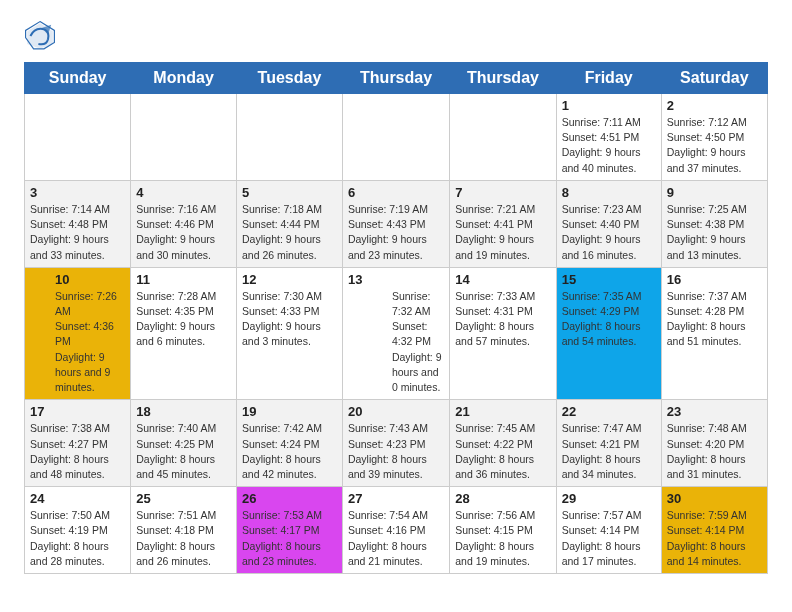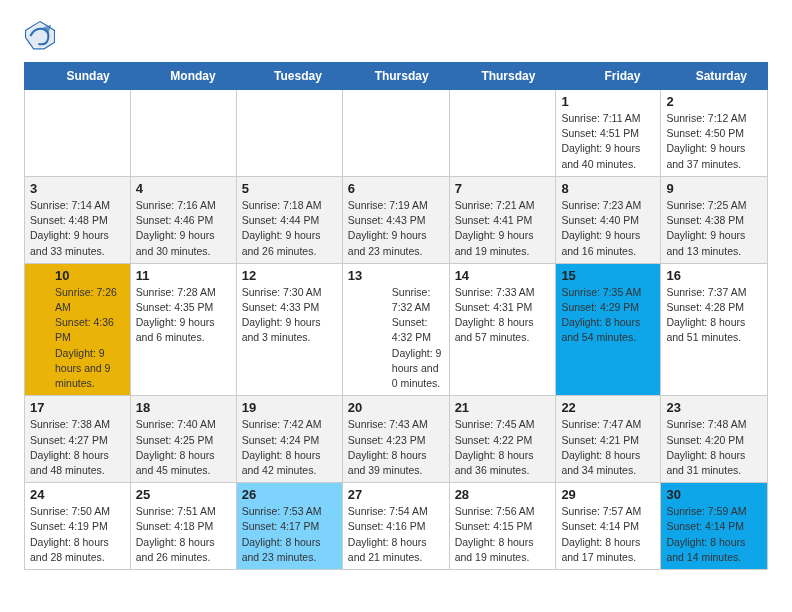--- a/index.html
+++ b/index.html
@@ -57,23 +57,23 @@
       color: #444;
     }
     .calendar {
       width: 100%;
       border-collapse: collapse;
       font-size: 11px;
     }
     .calendar th {
       background: #2e6db4;
       color: #fff;
-      padding: 6px 20px;
-      text-align: right;
-      font-size: 12px;
+      padding: 6px 4px;
+      text-align: center;
+      font-size: 16px;
       font-weight: bold;
       border: 1px solid #2e6db4;
     }
     .calendar td {
       border: 1px solid #ccc;
       vertical-align: top;
       padding: 4px 5px;
       width: 108px;
       min-height: 80px;
       background: #fff;
@@ -295,21 +295,21 @@
             <div class="day-info" style="white-space: pre-line;">Sunrise: 7:50 AM
 Sunset: 4:19 PM
 Daylight: 8 hours and 28 minutes.</div>
           </td>
           <td style="background: rgb(255, 255, 255);">
             <span class="day-num">25</span>
             <div class="day-info" style="white-space: pre-line;">Sunrise: 7:51 AM
 Sunset: 4:18 PM
 Daylight: 8 hours and 26 minutes.</div>
           </td>
-          <td style="background: #7dd3fc; margin-left: 14px;">
+          <td style="background: #d946ef; margin-left: 14px;">
             <span class="day-num">26</span>
             <div class="day-info" style="white-space: pre-line;">Sunrise: 7:53 AM
 Sunset: 4:17 PM
 Daylight: 8 hours and 23 minutes.</div>
           </td>
           <td style="background: rgb(255, 255, 255);">
             <span class="day-num">27</span>
             <div class="day-info" style="white-space: pre-line;">Sunrise: 7:54 AM
 Sunset: 4:16 PM
 Daylight: 8 hours and 21 minutes.</div>
@@ -319,21 +319,21 @@
             <div class="day-info" style="white-space: pre-line;">Sunrise: 7:56 AM
 Sunset: 4:15 PM
 Daylight: 8 hours and 19 minutes.</div>
           </td>
           <td style="background: rgb(255, 255, 255);">
             <span class="day-num">29</span>
             <div class="day-info" style="white-space: pre-line;">Sunrise: 7:57 AM
 Sunset: 4:14 PM
 Daylight: 8 hours and 17 minutes.</div>
           </td>
-          <td style="background: #0ea5e9;">
+          <td style="background: #eab308;">
             <span class="day-num">30</span>
             <div class="day-info" style="white-space: pre-line;">Sunrise: 7:59 AM
 Sunset: 4:14 PM
 Daylight: 8 hours and 14 minutes.</div>
           </td>
         </tr>
       </tbody>
   </table>
 </div>
 

